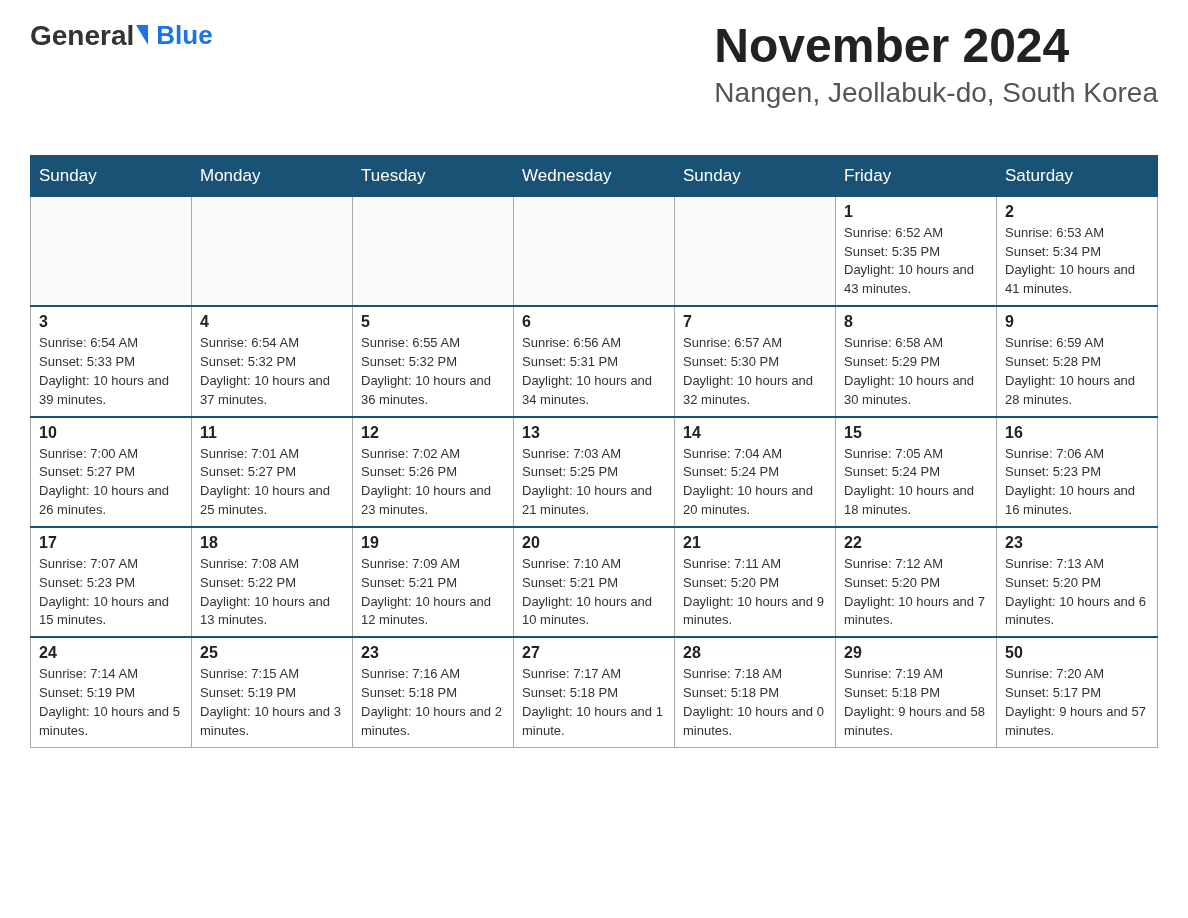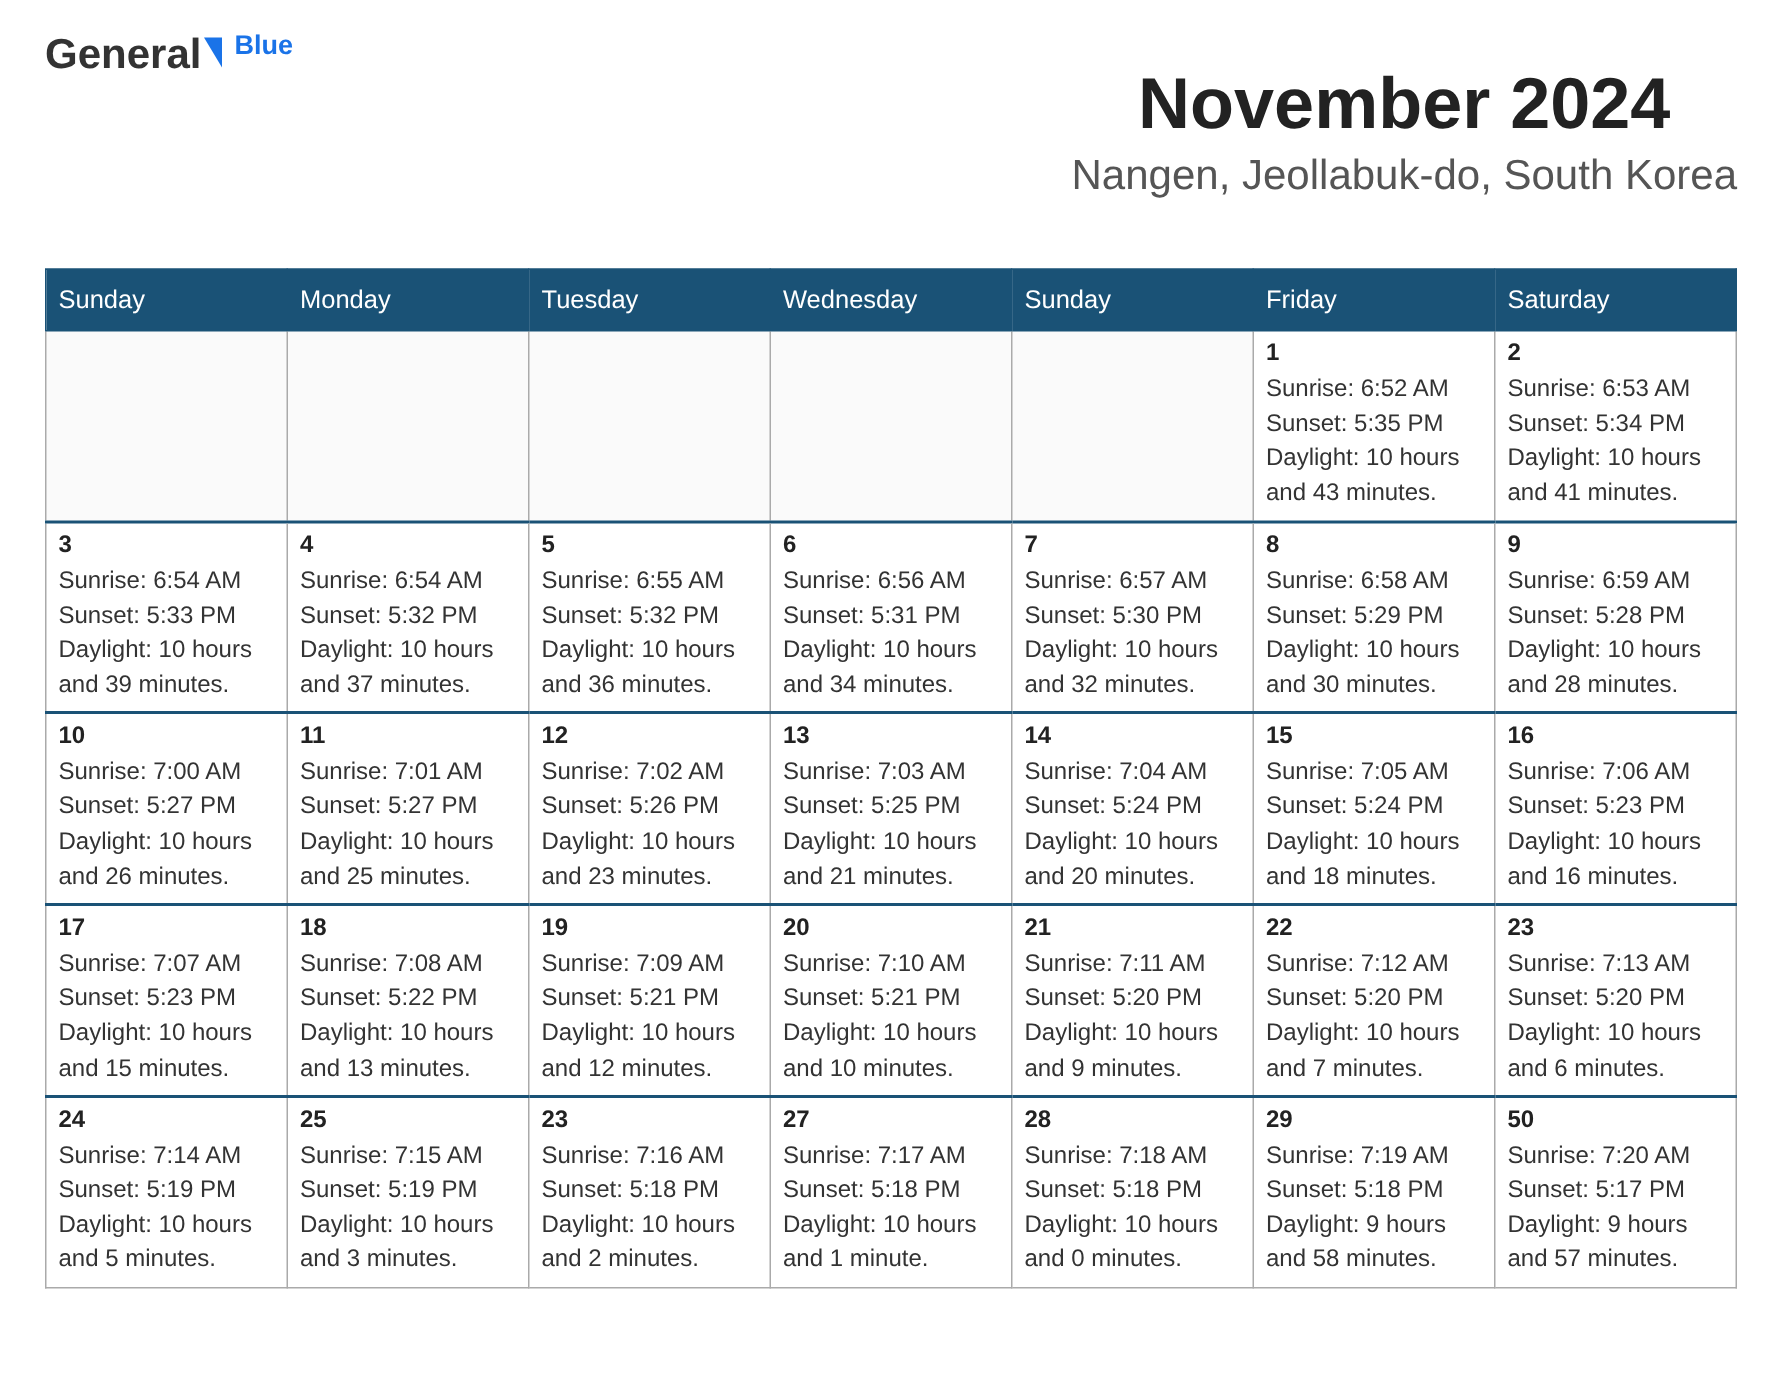--- a/index.html
+++ b/index.html
@@ -30,27 +30,26 @@
     .logo-triangle {
       width: 0;
       height: 0;
       border-left: 12px solid transparent;
       border-top: 20px solid #1a73e8;
       margin-left: 2px;
       margin-bottom: 2px;
     }
     .logo-subtitle {
       color: #1a73e8;
-      font-size: 18px;
+      font-size: 26px;
       font-weight: bold;
       margin-left: 4px;
     }
     .title-area {
-      text-align: center;
-      margin-top: 24px;
+      text-align: left;
     }
     .month-title {
       font-size: 48px;
       font-weight: bold;
       color: #222;
       line-height: 1.1;
     }
     .location {
       font-size: 28px;
       color: #555;
@@ -79,21 +78,21 @@
       width: 14.28%;
       height: 100px;
     }
     .day-number {
       font-size: 16px;
       font-weight: bold;
       color: #222;
       margin-bottom: 3px;
     }
     .day-info {
-      font-size: 16px;
+      font-size: 13px;
       line-height: 1.45;
       color: #333;
     }
     .empty-cell {
       background: #fafafa;
     }
     .row-divider td {
       border-top: 2px solid #1a5276;
     }
   </style>

